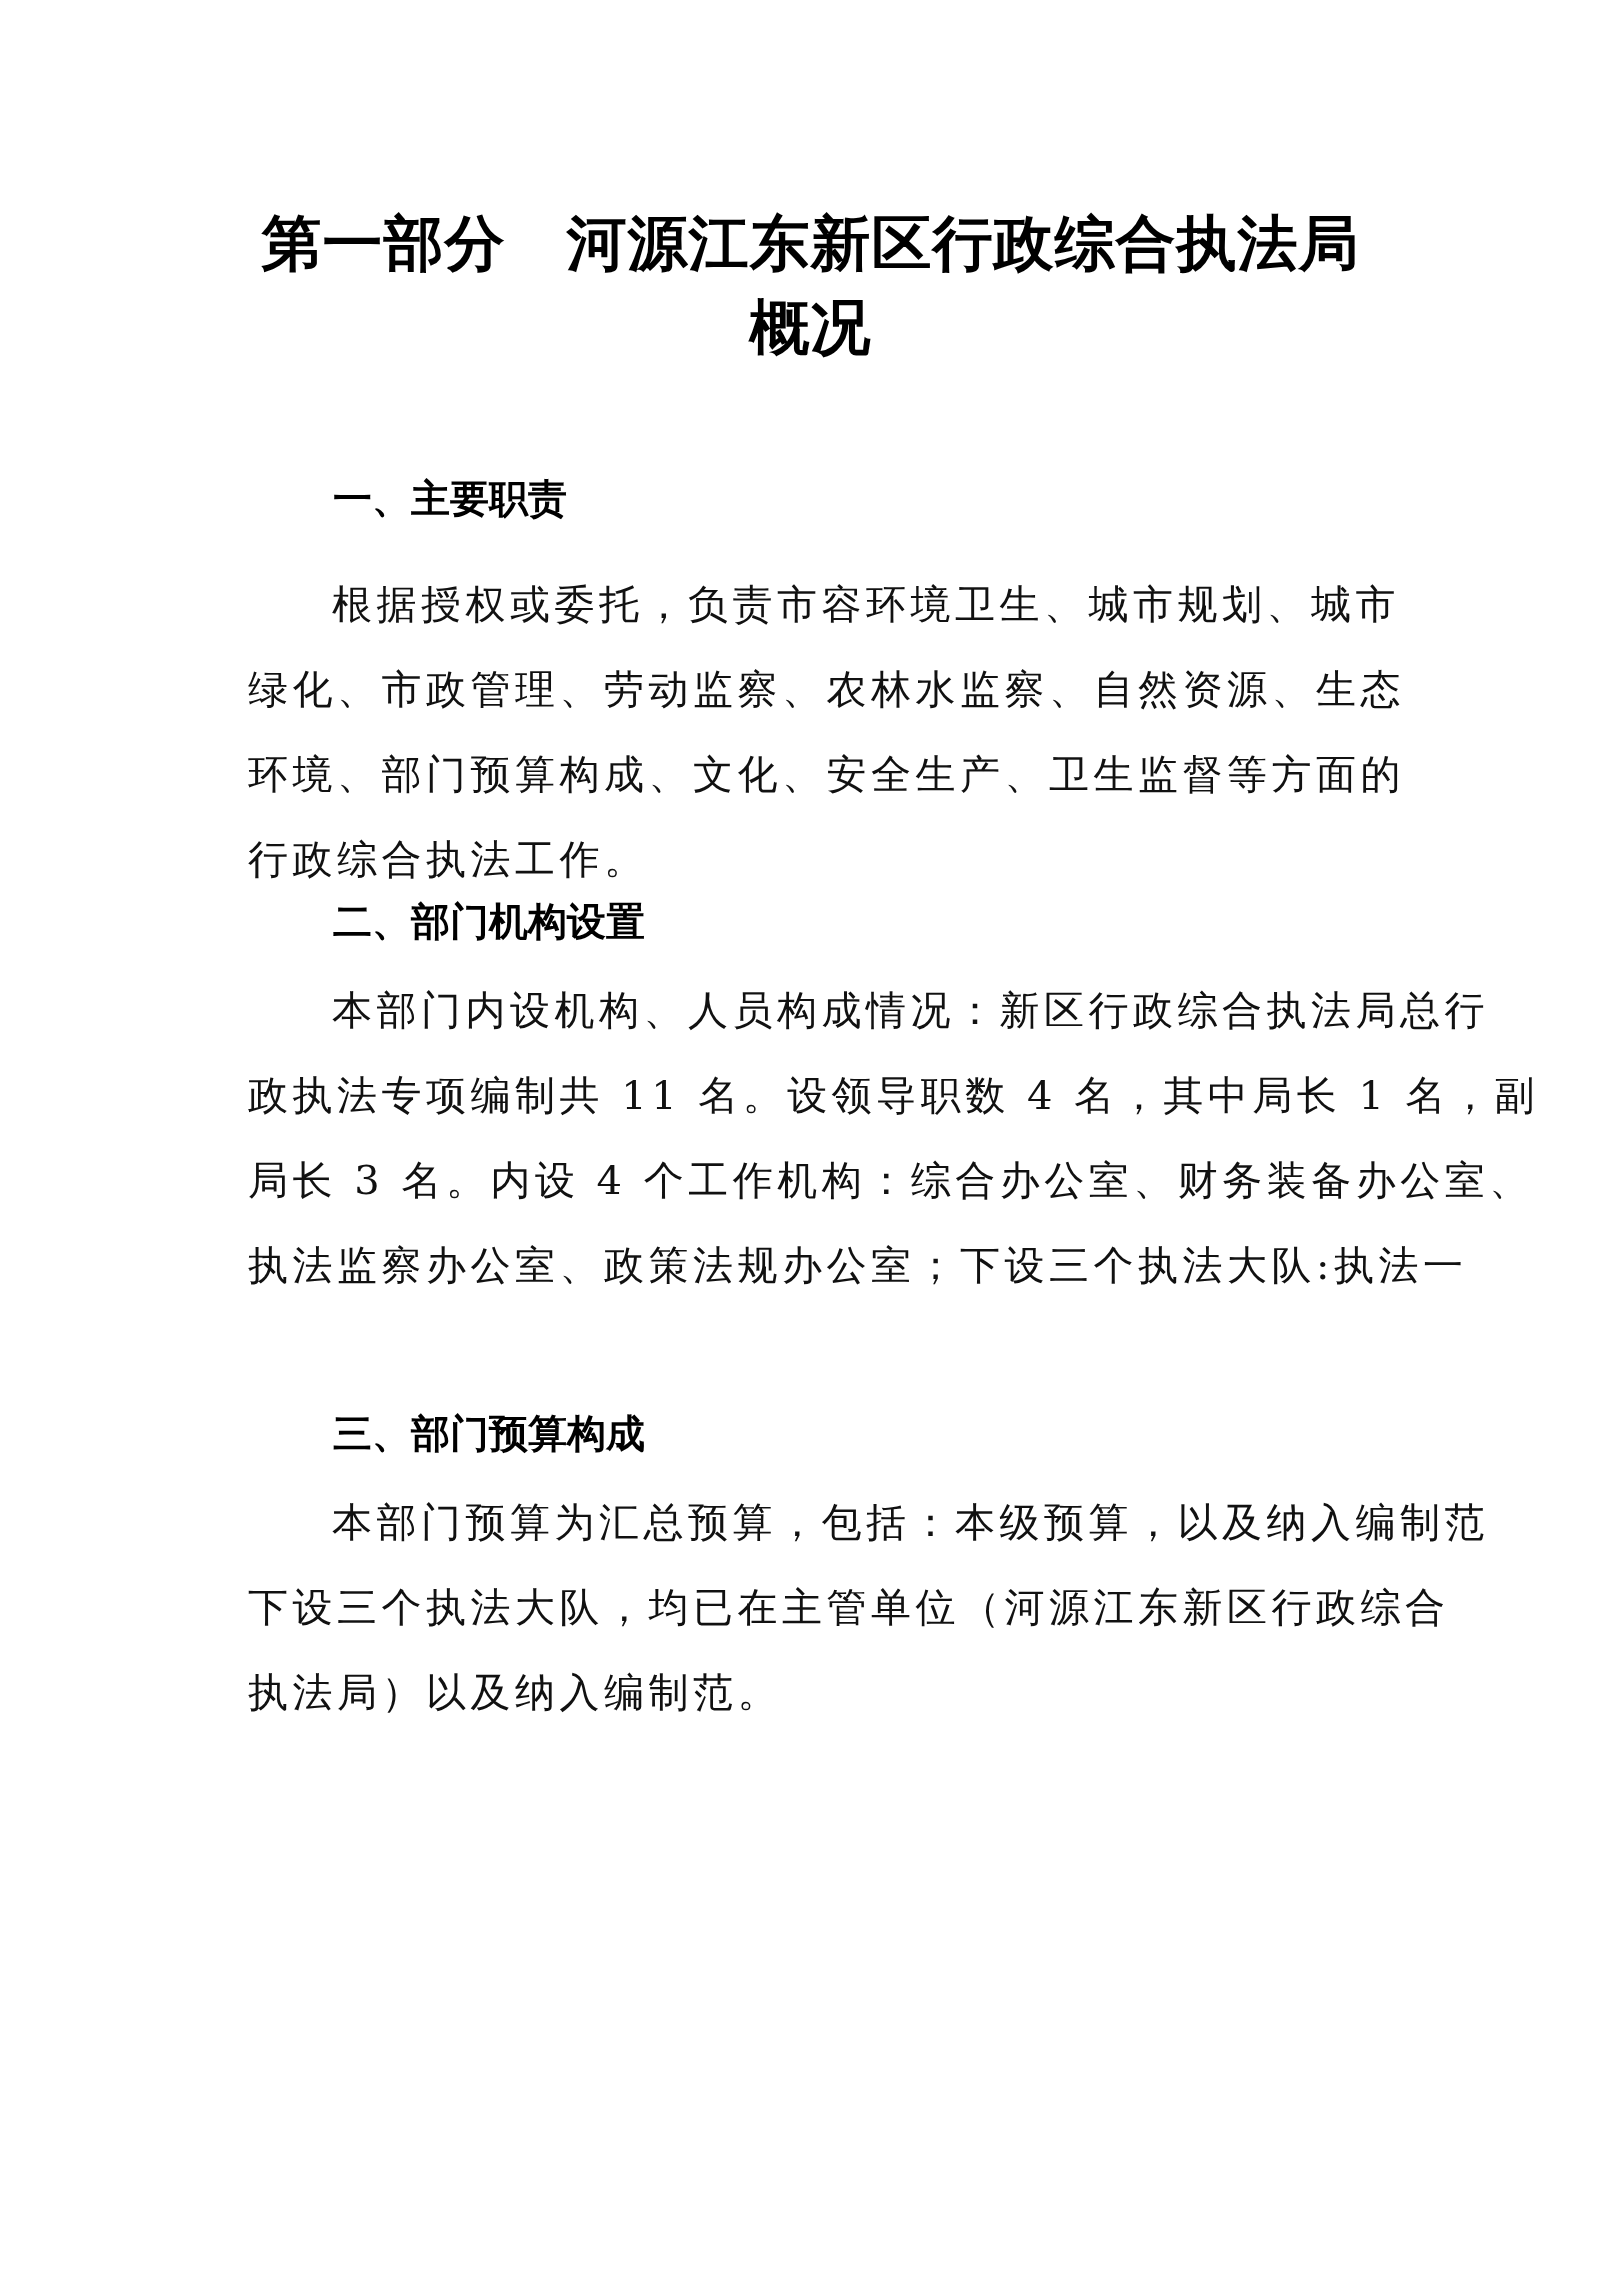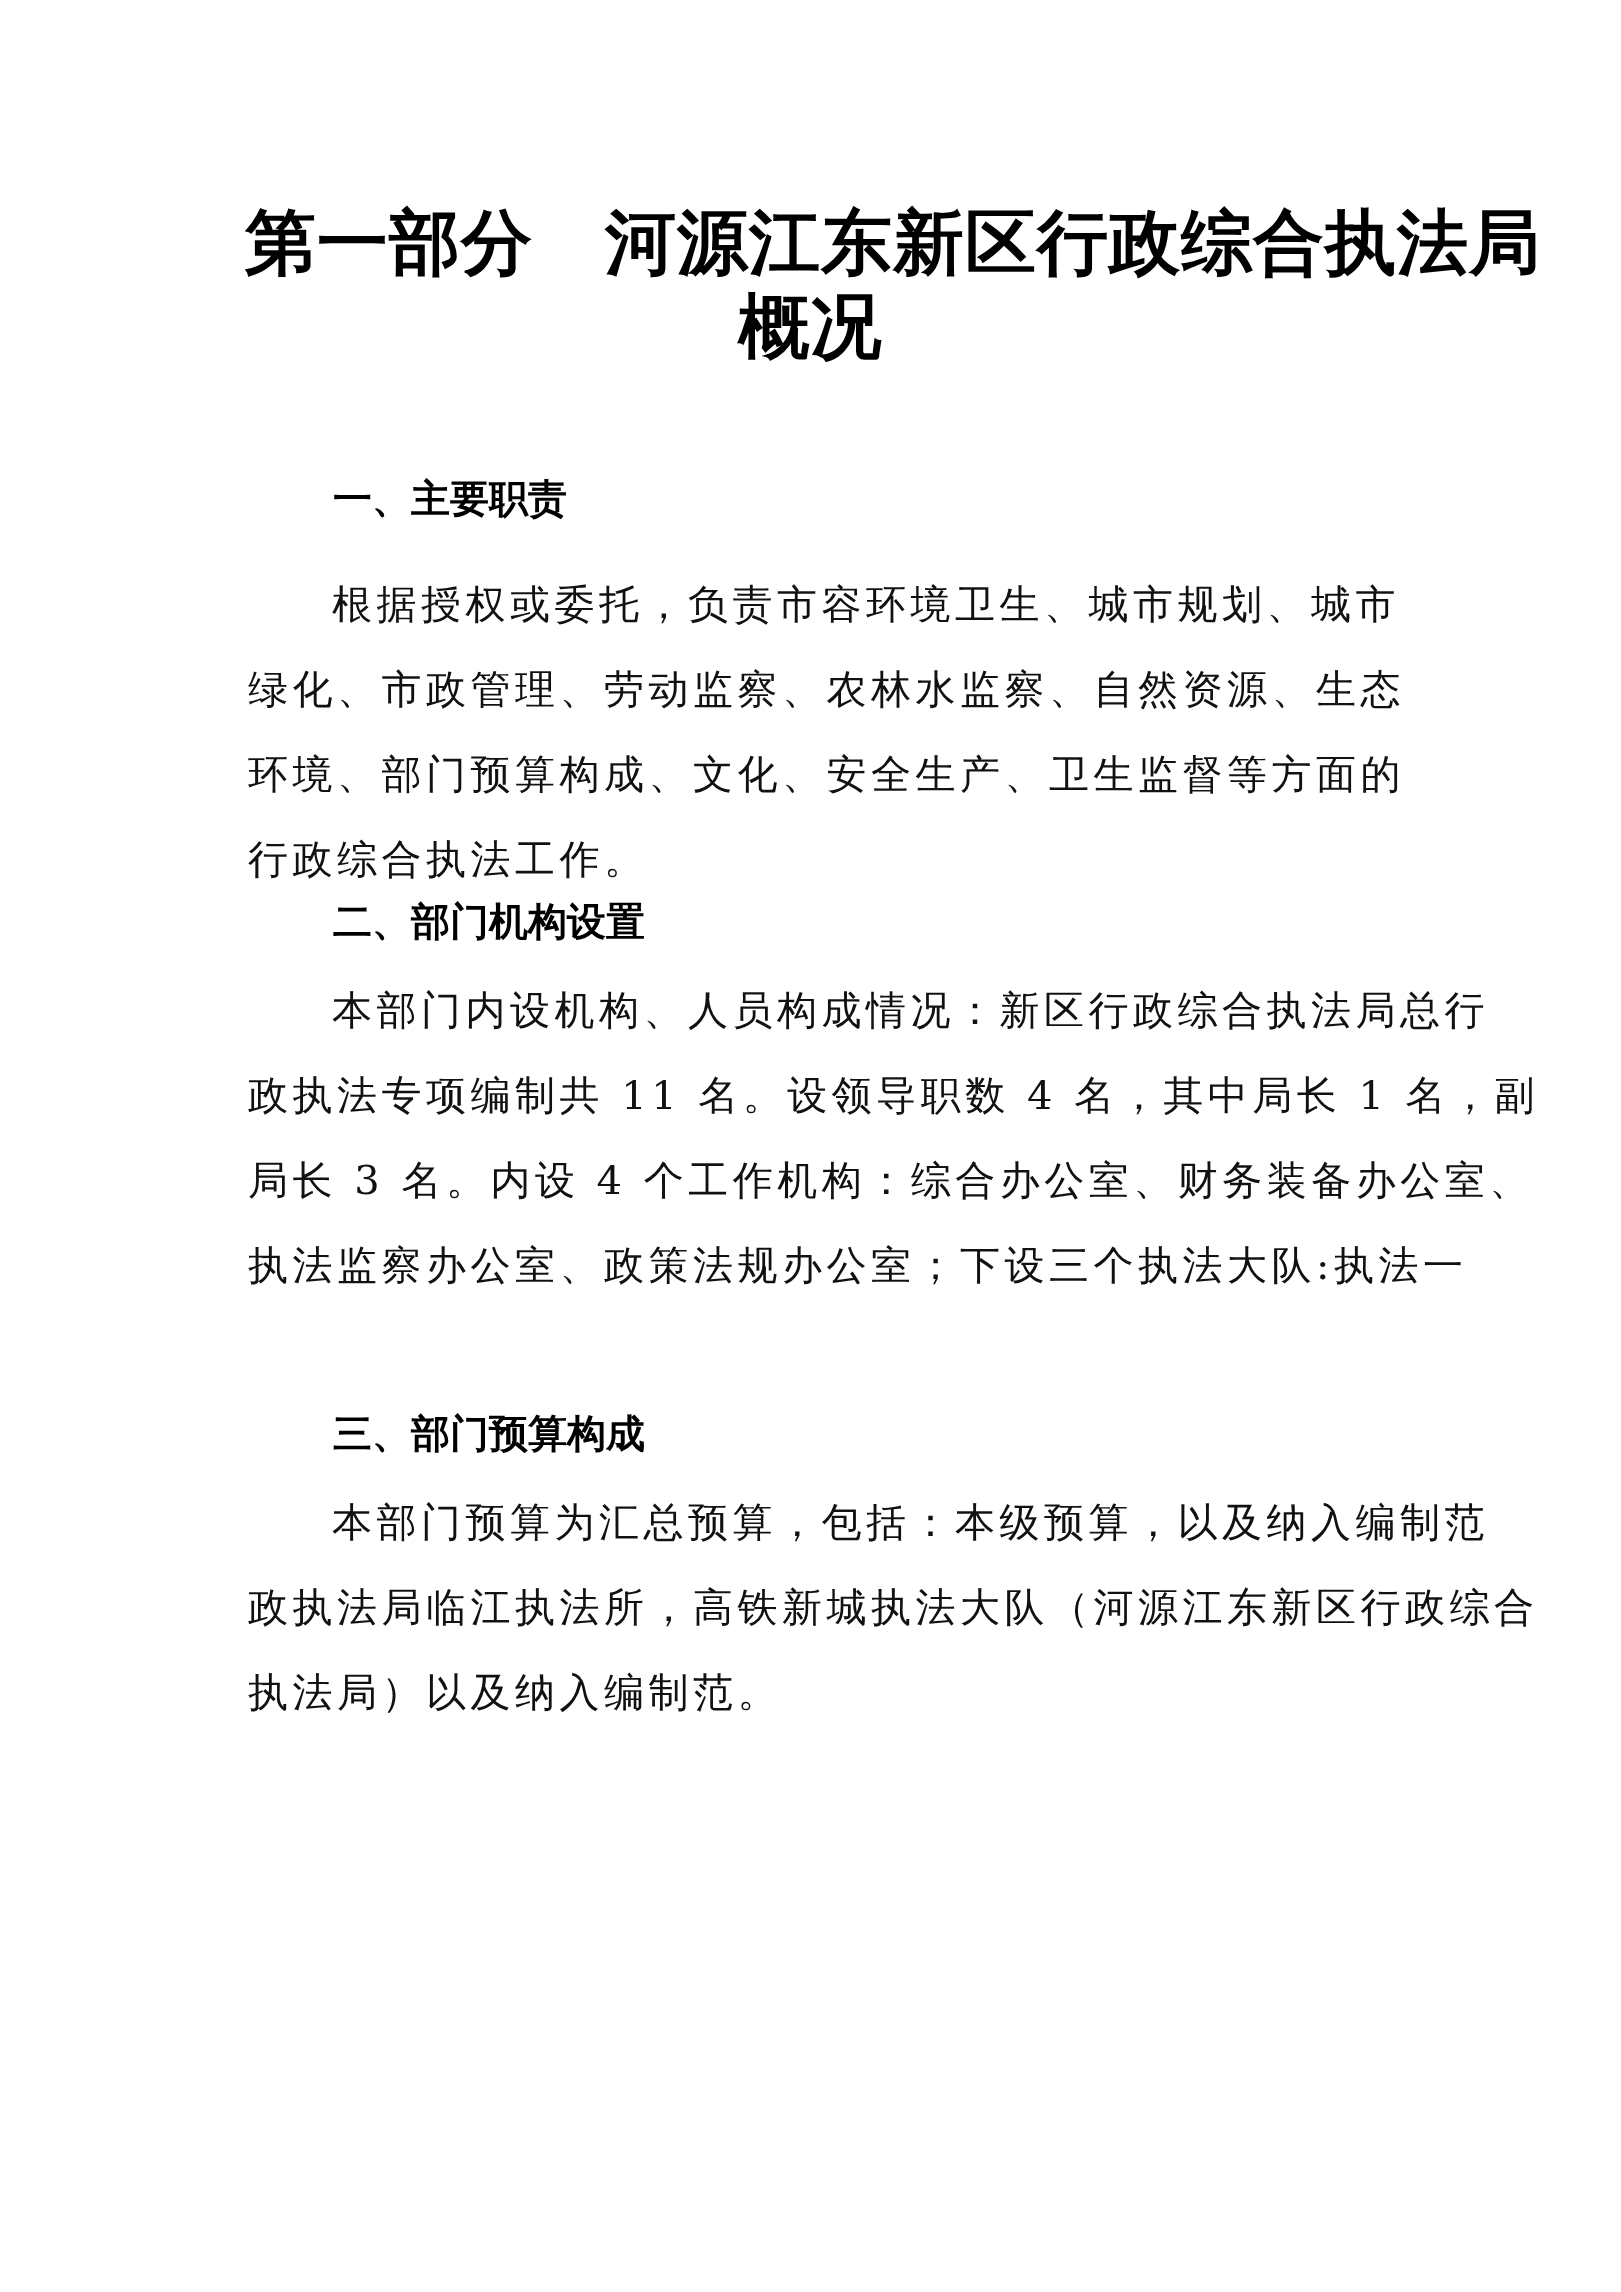--- a/index.html
+++ b/index.html
@@ -1,20 +1,20 @@
 <!DOCTYPE html>
 <html><head>
 <meta charset="utf-8">
 <style>
   html, body { margin: 0; padding: 0; background: #ffffff; }
   body { width: 1621px; height: 2293px; position: relative; overflow: hidden; color: #111; }
   .page { position: absolute; left: 0; top: 0; width: 1621px; height: 2293px; background: #fff; }
   .title {
     position: absolute; left: 245px; width: 1131px; text-align: center;
-    font-family: "DejaVu Sans", sans-serif; font-size: 71px; font-weight: bold;
+    font-family: "DejaVu Sans", sans-serif; font-size: 60px; font-weight: bold;
     line-height: 84px; top: 201px; letter-spacing: 1px; color: #000;
   }
   .title .line { display: block; white-space: pre; }
   .h {
     position: absolute; left: 333px;
     font-family: "DejaVu Sans", sans-serif; font-weight: bold; font-size: 39px;
     color: #000; line-height: 59px;
   }
   .para {
     position: absolute; left: 248px; width: 1127px;
@@ -47,18 +47,18 @@
   <div class="para" style="top:968px;">
     <span class="ln first">本部门内设机构、人员构成情况：新区行政综合执法局总行</span>
     <span class="ln">政执法专项编制共 11 名。设领导职数 4 名，其中局长 1 名，副</span>
     <span class="ln">局长 3 名。内设 4 个工作机构：综合办公室、财务装备办公室、</span>
     <span class="ln">执法监察办公室、政策法规办公室；下设三个执法大队:执法一</span>
   </div>
 
   <div class="h" style="top:1404px;">三、部门预算构成</div>
   <div class="para" style="top:1480px;">
     <span class="ln first">本部门预算为汇总预算，包括：本级预算，以及纳入编制范</span>
-    <span class="ln">政执法局临江执法所，高铁新城执法大队（河源江东新区行政综合</span>
+    <span class="ln">下设三个执法大队，均已在主管单位（河源江东新区行政综合</span>
     <span class="ln">执法局）以及纳入编制范。</span>
   </div>
 
 </div>
 
 
 </body></html>

